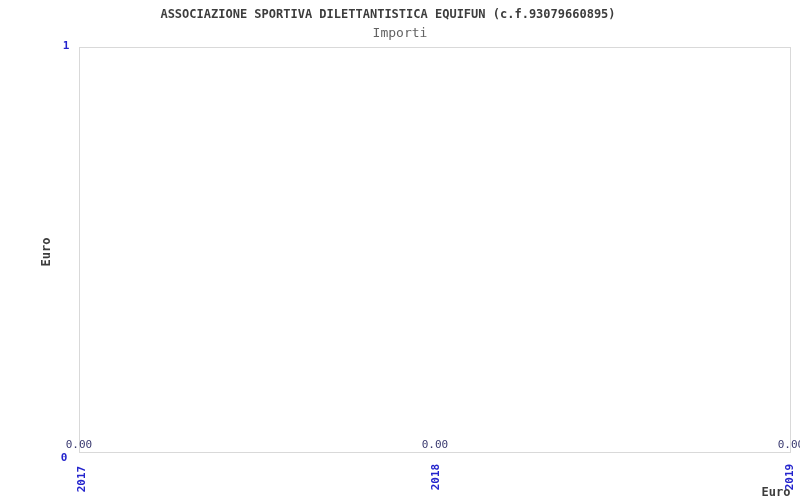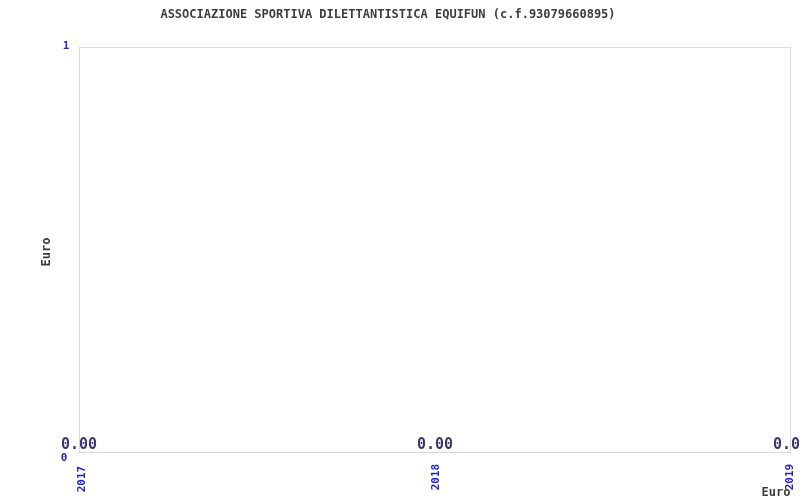--- a/index.html
+++ b/index.html
@@ -40,29 +40,30 @@
     background: #ffffff;
   }
   .lbl {
     position: absolute;
     white-space: nowrap;
     transform: translate(-50%, -50%);
     line-height: 1;
   }
   .lbl.rot { transform: translate(-50%, -50%) rotate(-90deg); }
   .tick-blue { color: #2424cd; font-size: 11px; font-weight: bold; }
-  .value-navy { color: #38386f; font-size: 15px; font-weight: bold; }
+  .value-navy { color: #38386f; font-size: 11px; font-weight: normal; }
   .axis-dark { color: #3d3d3d; font-size: 12px; font-weight: bold; }
 </style>
 </head>
 <body>
 
 <div class="canvas">
 
   <div class="chart-title">ASSOCIAZIONE SPORTIVA DILETTANTISTICA EQUIFUN (c.f.93079660895)</div>
+  <div class="chart-subtitle">Importi</div>
 
   <div class="plot-area"></div>
 
   <div class="lbl tick-blue" style="left:66px; top:45px;">1</div>
   <div class="lbl tick-blue" style="left:64px; top:457px;">0</div>
 
   <div class="lbl rot axis-dark" style="left:46px; top:252px;">Euro</div>
 
   <div class="lbl axis-dark" style="left:776px; top:492px;">Euro</div>
 

